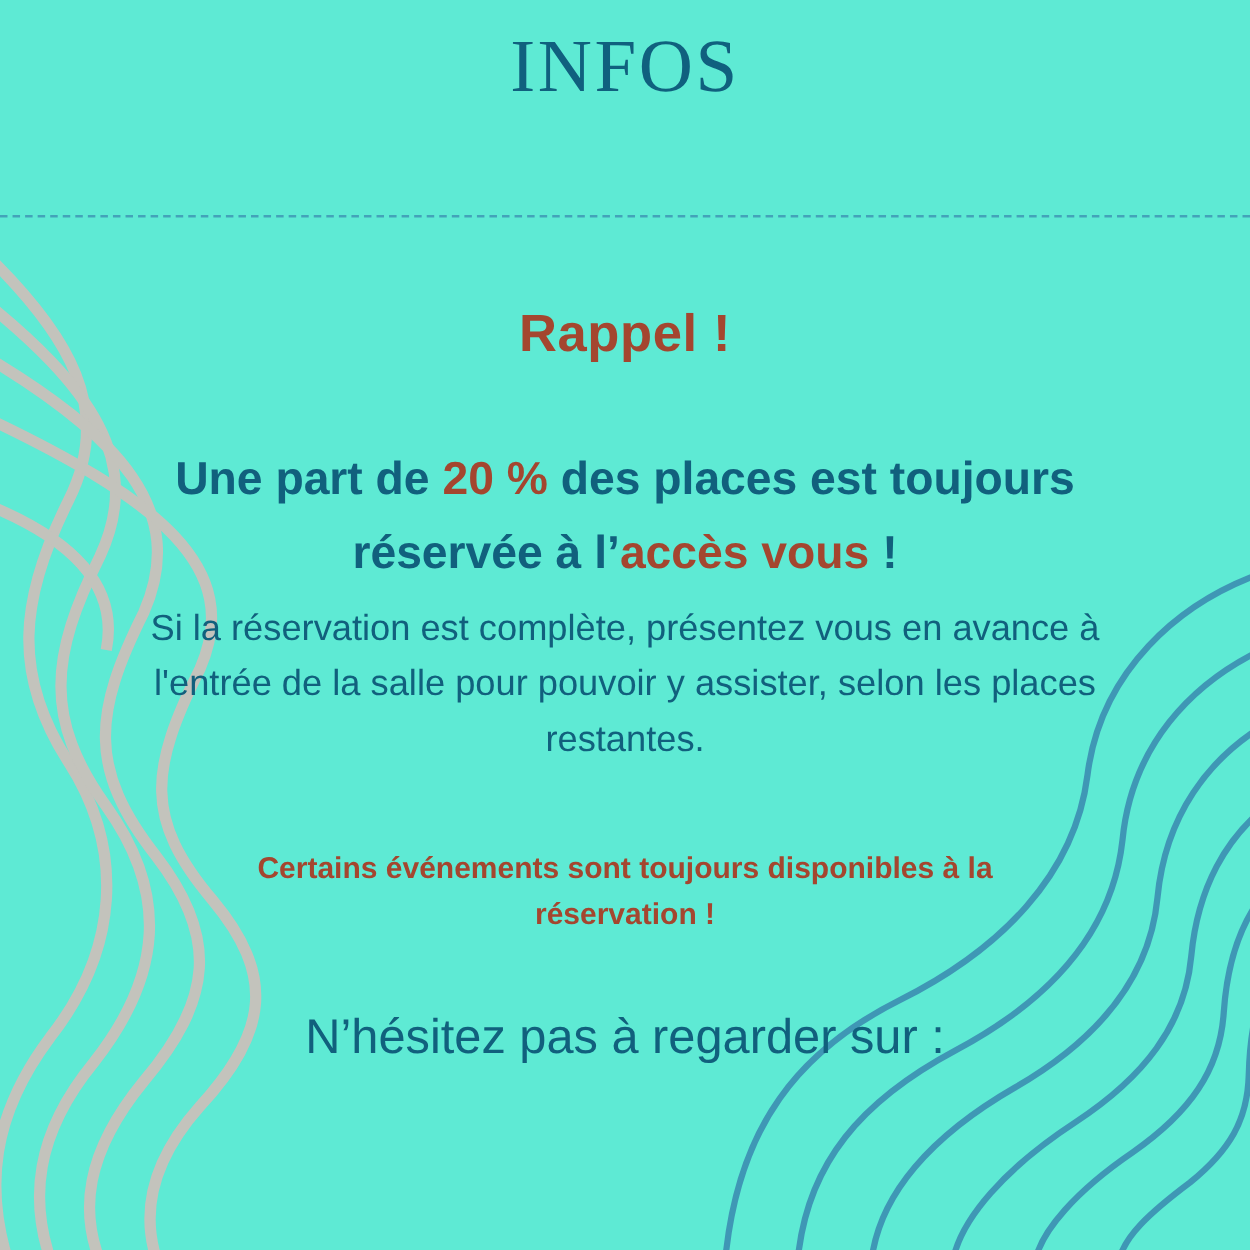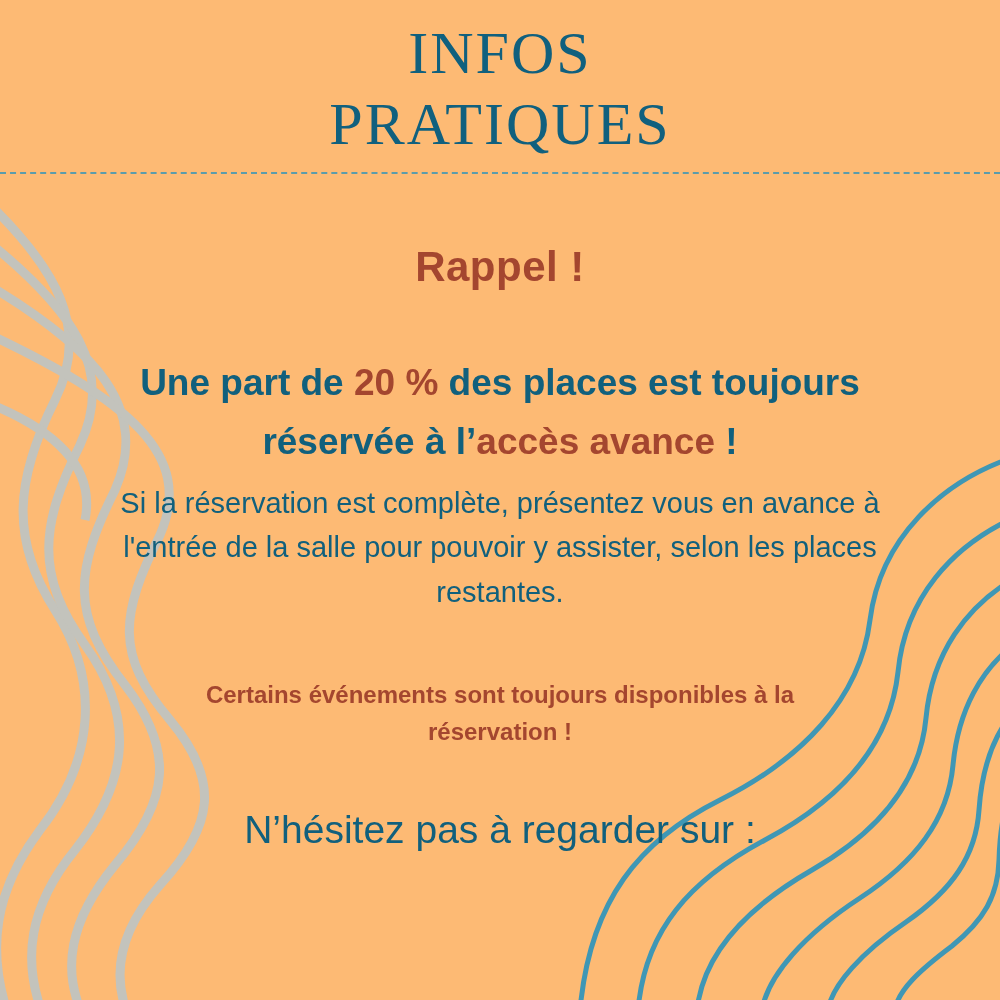--- a/index.html
+++ b/index.html
@@ -10,21 +10,21 @@
     width: 1000px;
     height: 1000px;
     background: #b5ecf7;
     font-family: "Liberation Sans", sans-serif;
     overflow: hidden;
   }
   .poster {
     position: relative;
     width: 1000px;
     height: 1000px;
-    background: #fdba74;
+    background: #5eead4;
     overflow: hidden;
   }
   .bg-art {
     position: absolute;
     inset: 0;
     width: 1000px;
     height: 1000px;
     pointer-events: none;
   }
   .content {
@@ -138,31 +138,30 @@
       <path d="M 1020 640 C 980 668, 958 712, 953 765 C 948 820, 915 862, 860 898 C 805 934, 768 975, 762 1010"></path>
       <path d="M 1020 705 C 995 730, 982 766, 979 810 C 976 856, 952 890, 906 922 C 862 952, 832 985, 828 1010"></path>
       <path d="M 1020 775 C 1005 798, 1000 826, 999 860 C 998 896, 984 920, 952 946 C 920 970, 898 990, 895 1010"></path>
     </g>
   </svg>
 
   <div class="content">
 
     <div class="title-block">
       <div class="title-line l1">Infos</div>
-      <div class="title-line l2">Pratiques</div>
     </div>
 
     <div class="divider"></div>
 
     <div class="body-block">
 
       <div class="rappel">Rappel !</div>
 
       <div class="headline">
-        <span>Une part de </span><span class="accent">20 %</span><span> des places est toujours réservée à l’</span><span class="accent">accès avance</span><span> !</span>
+        <span>Une part de </span><span class="accent">20 %</span><span> des places est toujours réservée à l’</span><span class="accent">accès vous</span><span> !</span>
       </div>
 
       <div class="paragraph">Si la réservation est complète, présentez vous en avance à l'entrée de la salle pour pouvoir y assister, selon les places restantes.</div>
 
       <div class="note">Certains événements sont toujours disponibles à la réservation !</div>
 
       <div class="cta">N’hésitez pas à regarder sur :</div>
 
     </div>
   </div>

